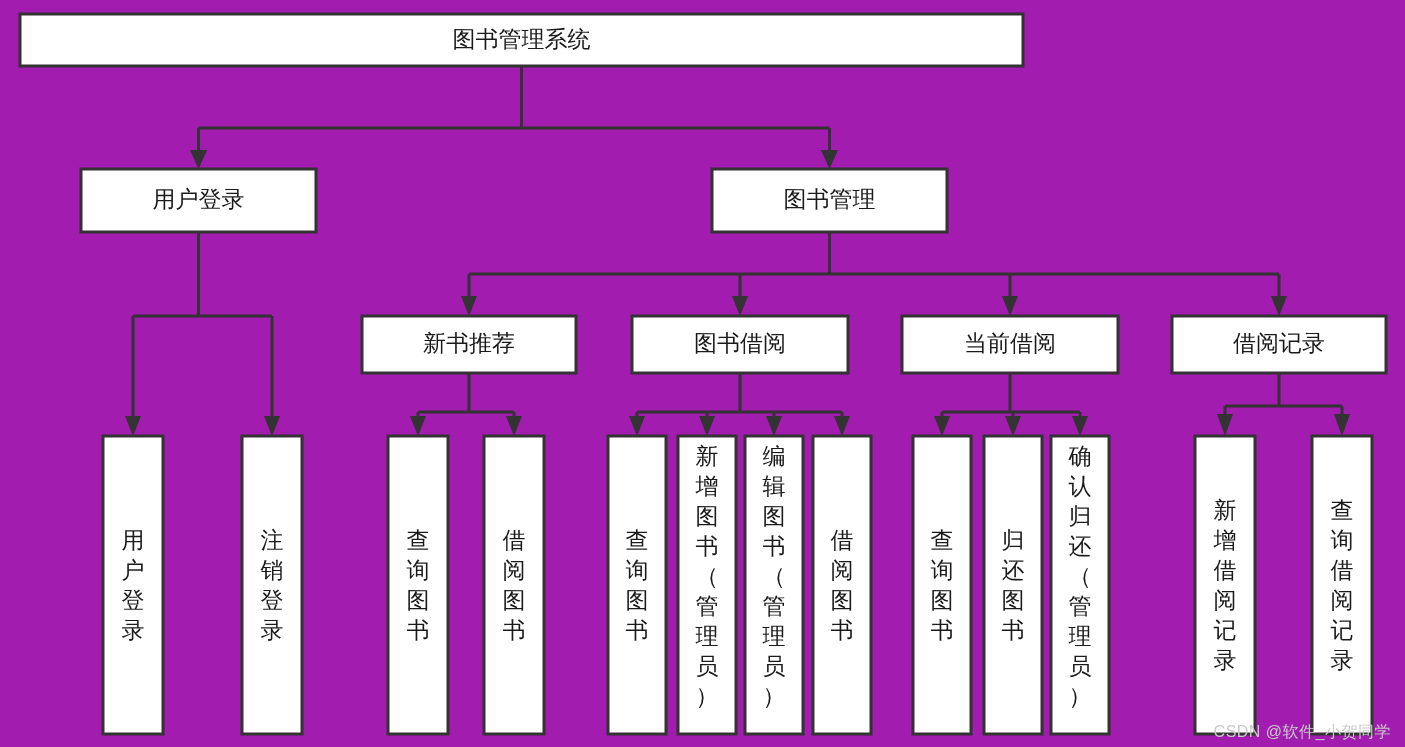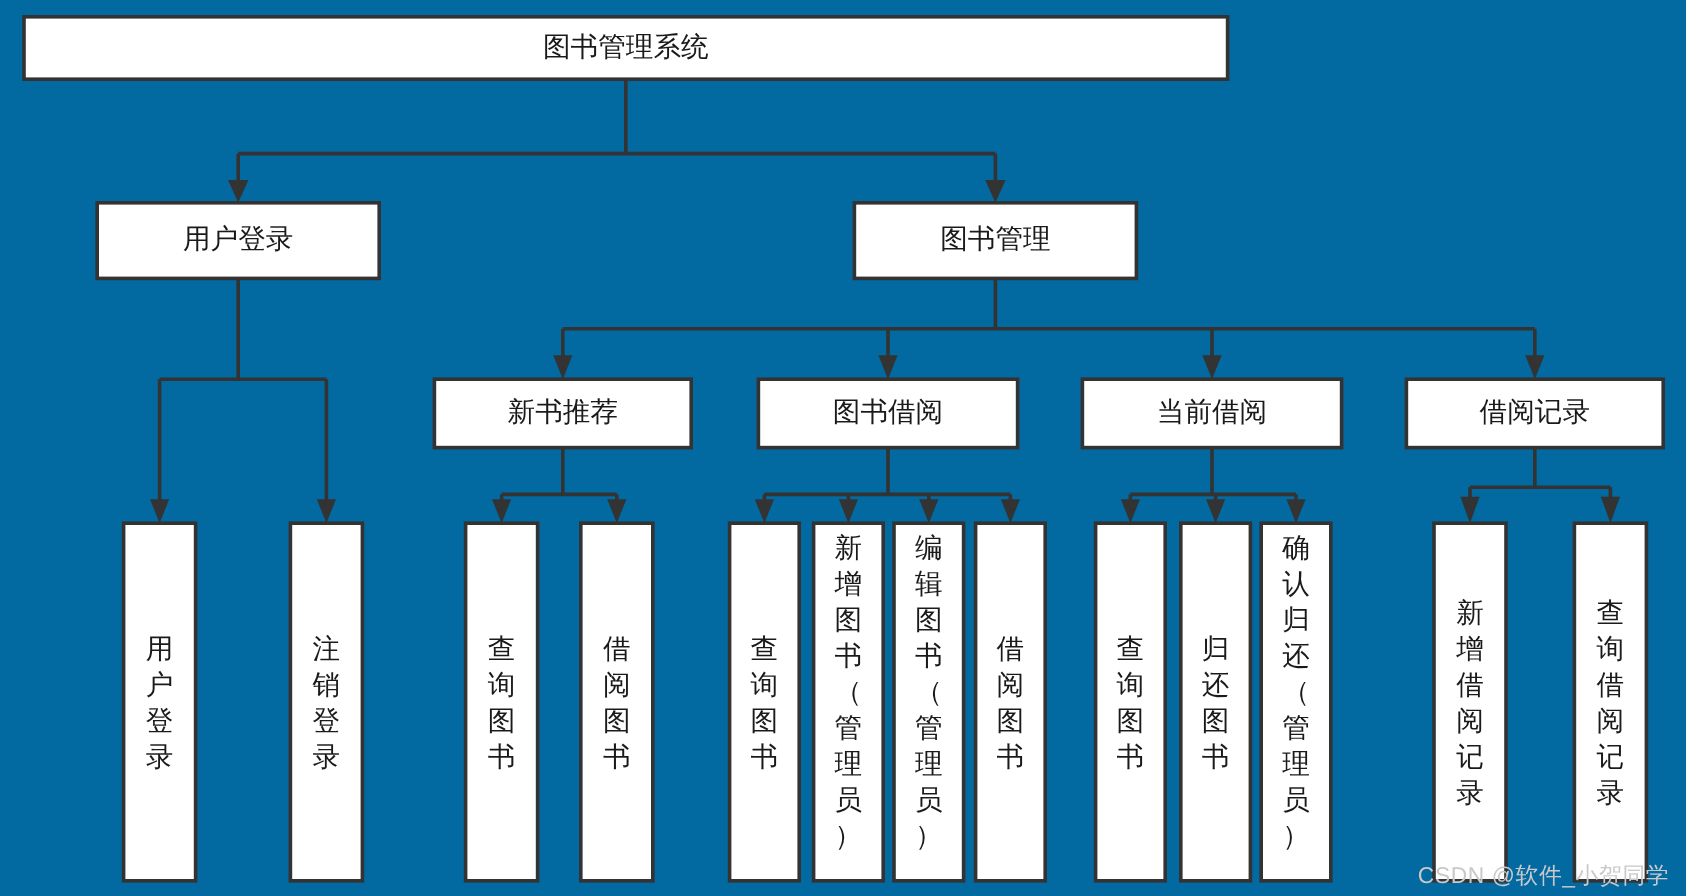--- a/index.html
+++ b/index.html
@@ -10,21 +10,21 @@
   body {
     width: 1405px;
     height: 747px;
     overflow: hidden;
     font-family: "Liberation Sans", "DejaVu Sans", sans-serif;
   }
   #diagram-root {
     position: relative;
     width: 1405px;
     height: 747px;
-    background: #0369a1;
+    background: #a21caf;
   }
   svg#flow-svg {
     position: absolute;
     left: 0;
     top: 0;
     width: 1405px;
     height: 747px;
     display: block;
   }
   .node-rect {
@@ -55,21 +55,21 @@
     font-size: 23px;
     fill: #1a1a1a;
     text-anchor: middle;
     white-space: pre;
   }
   .watermark-text {
     position: absolute;
     right: 14px;
     bottom: 4px;
     font-family: "Liberation Sans", "DejaVu Sans", sans-serif;
-    font-size: 19px;
+    font-size: 16px;
     color: #c9c9c9;
     letter-spacing: 0.5px;
     user-select: none;
     white-space: nowrap;
   }
 </style>
 </head>
 <body>
 
 <div id="diagram-root">

